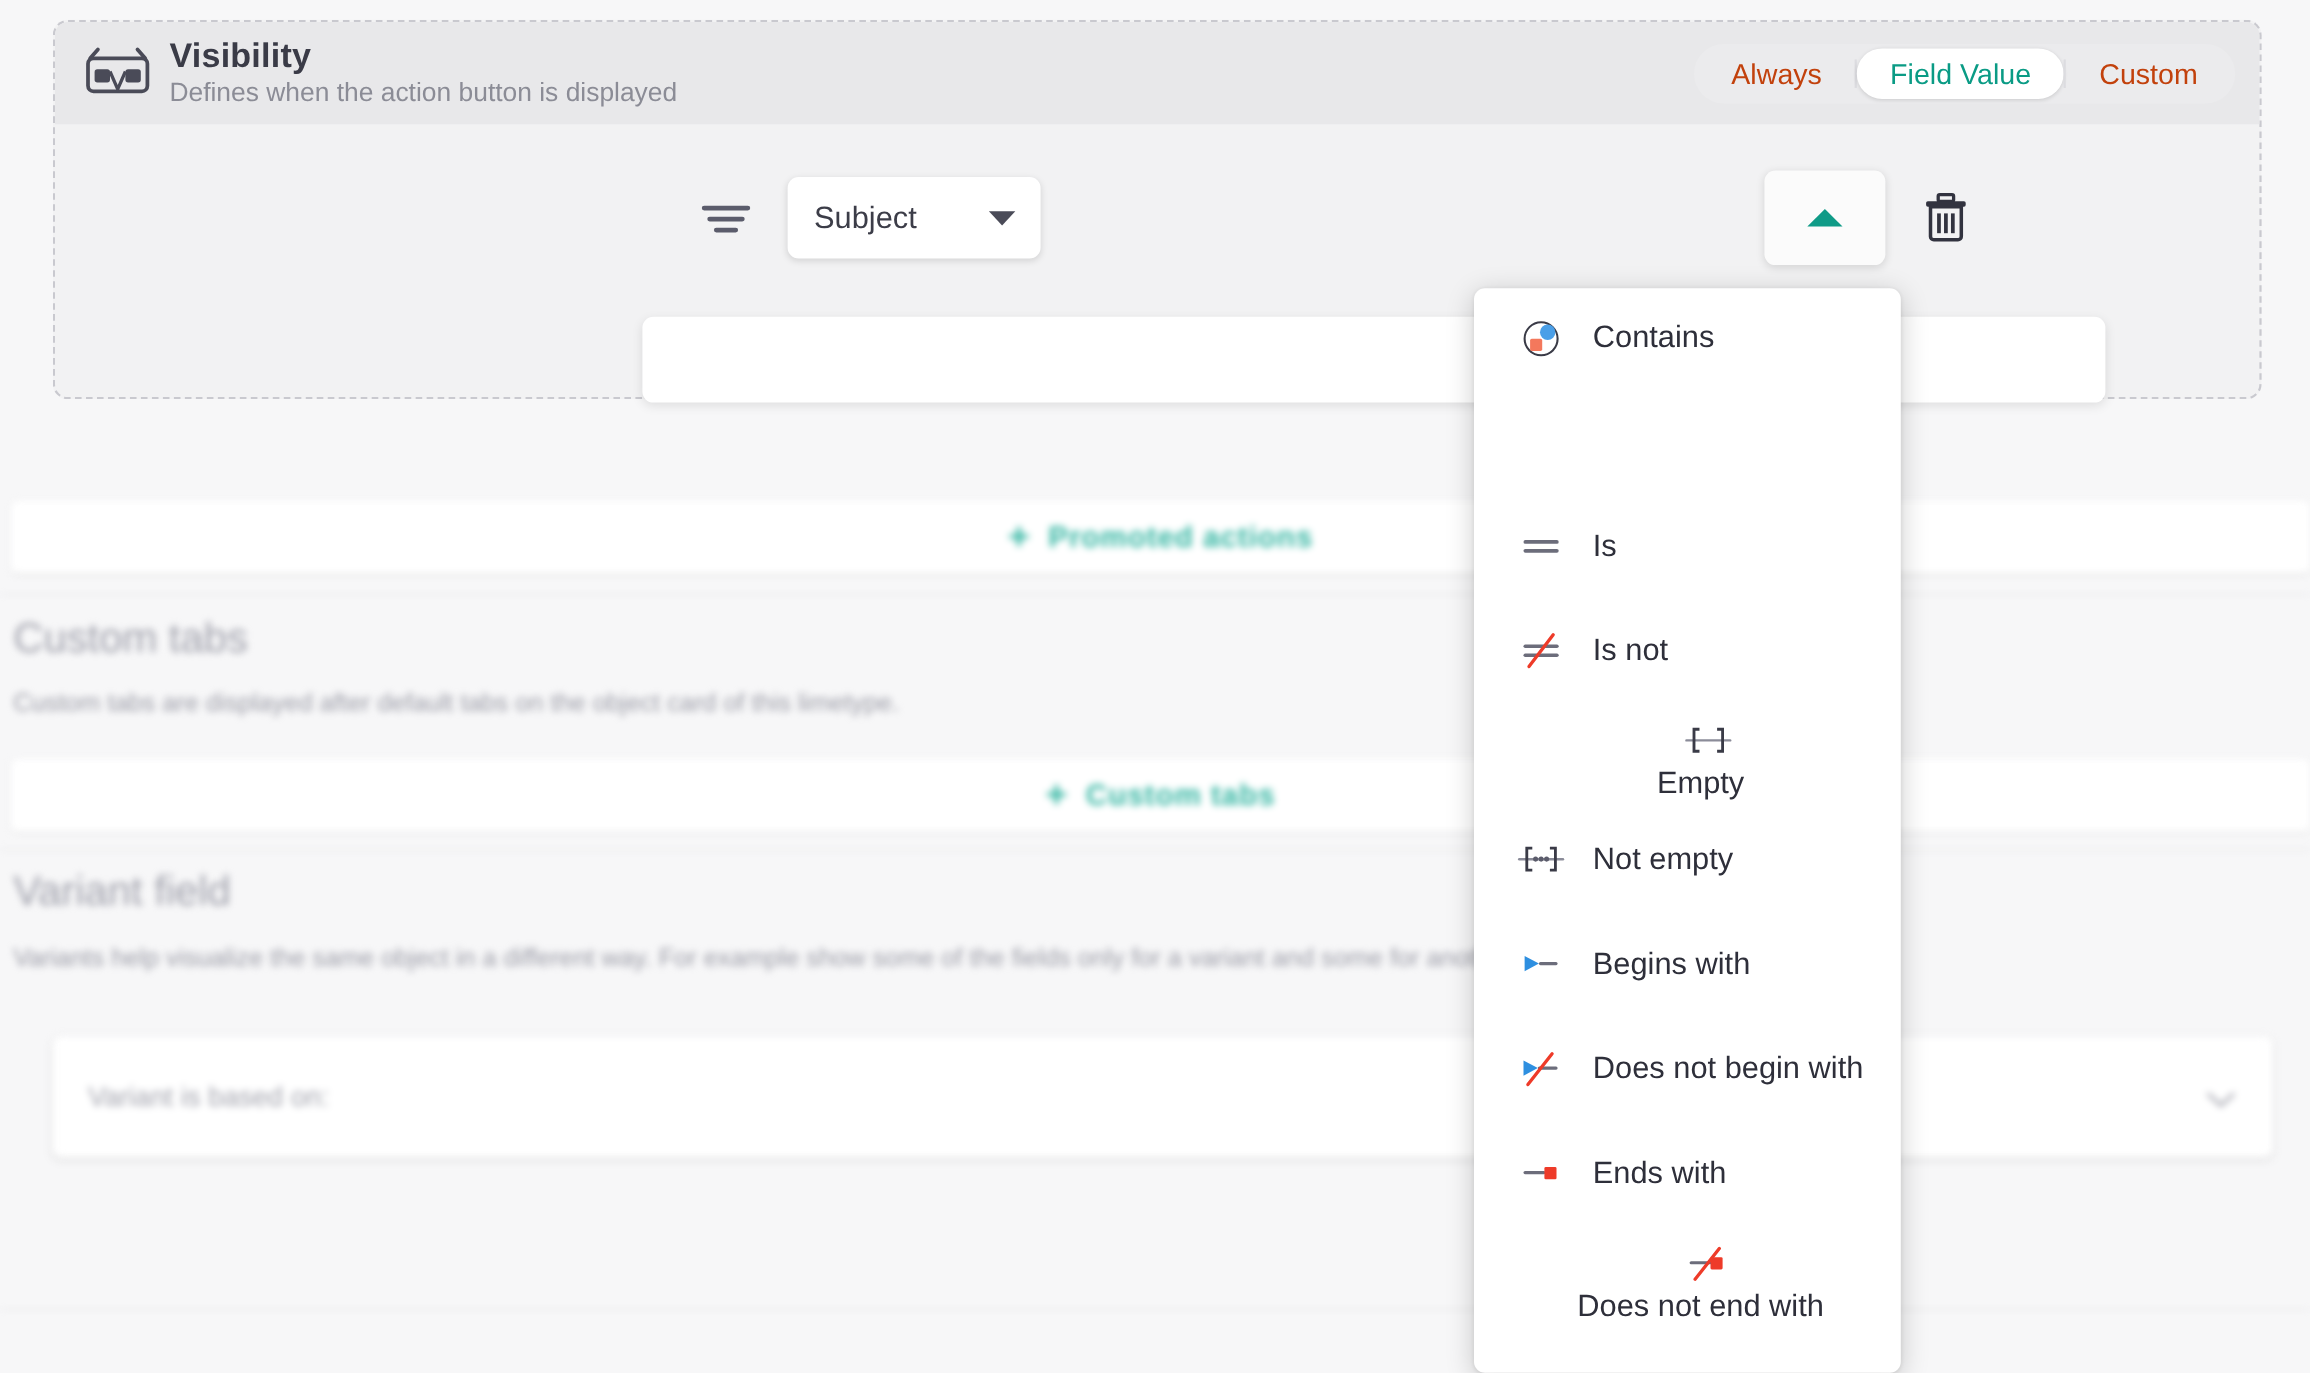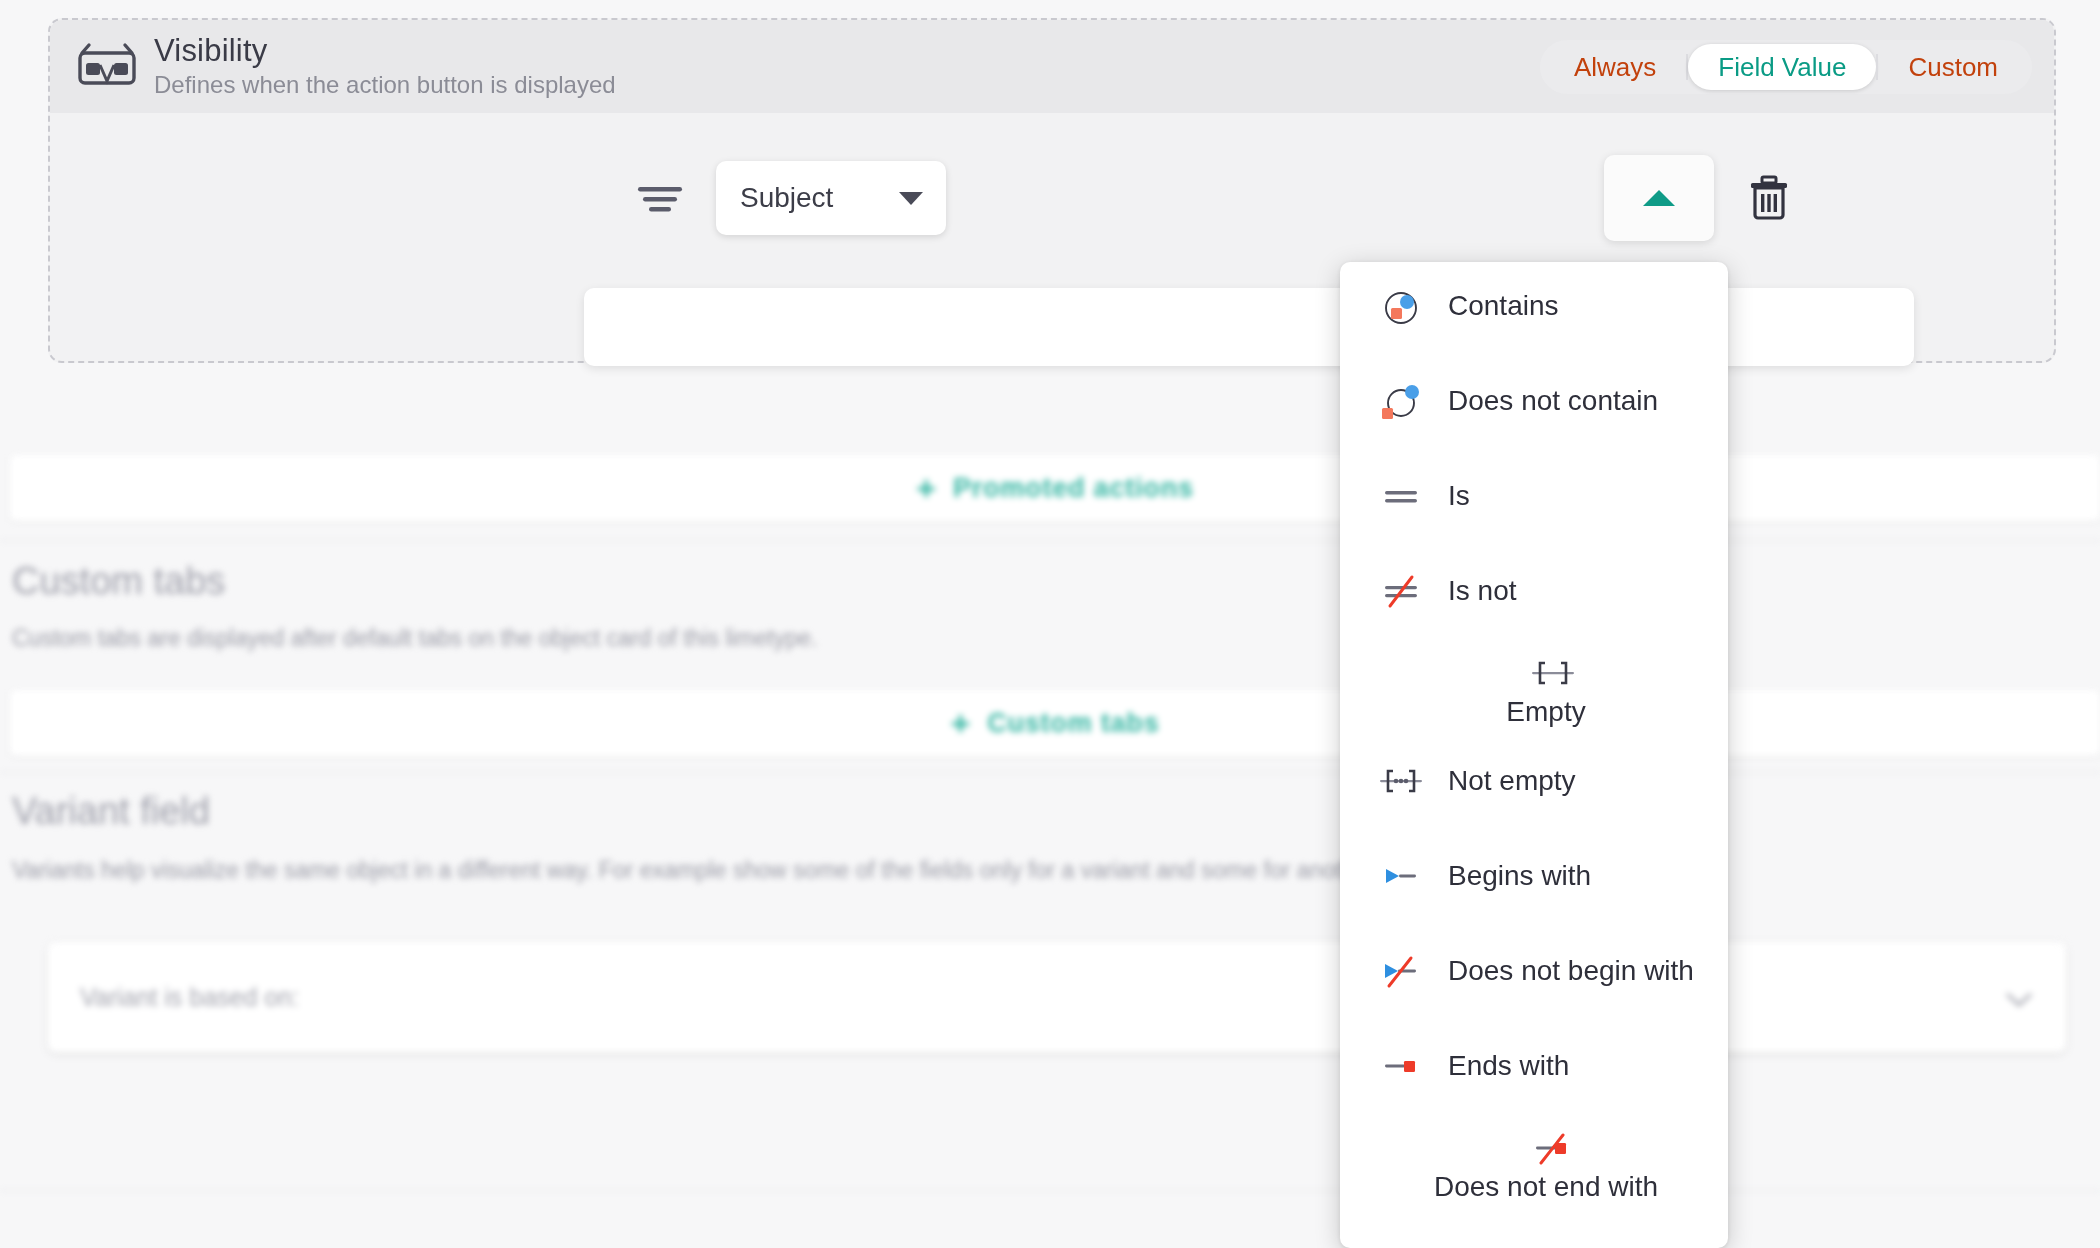--- a/index.html
+++ b/index.html
@@ -21,21 +21,21 @@
   }
   .vis-header {
     position: absolute; left: 0; top: 0; right: 0; height: 93px;
     background: #e8e8ea;
     border-radius: 12px 12px 0 0;
     display: flex; align-items: center;
   }
   .vis-glasses { margin-left: 26px; width: 62px; height: 52px; flex: none; }
   .vis-titles { margin-left: 16px; }
   .vis-title {
-    font-size: 31px; font-weight: normal; color: #3a3b47;
+    font-size: 31px; font-weight: bold; color: #3a3b47;
     letter-spacing: .2px; line-height: 1.05;
   }
   .vis-sub {
     font-size: 24px; color: #8b8c96; margin-top: 5px; line-height: 1.1;
   }
 
   
   .seg {
     position: absolute; right: 22px; top: 20px;
     height: 54px; background: #ebebed; border-radius: 27px;
@@ -242,30 +242,20 @@
       <span class="mi-icon">
         <svg width="44" height="44" viewBox="0 0 44 44">
           <circle cx="22" cy="24" r="15" fill="none" stroke="#3a3b47" stroke-width="1.9"></circle>
           <rect x="12" y="24" width="11" height="11" rx="1.5" fill="#f4785c"></rect>
           <circle cx="28" cy="18" r="7" fill="#4a9fe8"></circle>
         </svg>
       </span>
       <span class="mi-label">Contains</span>
     </div>
 
-    <div class="menu-item" style="top:103px;">
-      <span class="mi-icon">
-        <svg width="44" height="44" viewBox="0 0 44 44">
-          <circle cx="22" cy="24" r="13" fill="none" stroke="#3a3b47" stroke-width="1.9"></circle>
-          <rect x="3" y="29" width="11" height="11" rx="1.5" fill="#f4785c"></rect>
-          <circle cx="33" cy="13" r="7" fill="#4a9fe8"></circle>
-        </svg>
-      </span>
-      <span class="mi-label">Does not contain</span>
-    </div>
 
     <div class="menu-item" style="top:198px;">
       <span class="mi-icon">
         <svg width="44" height="44" viewBox="0 0 44 44">
           <rect x="6" y="17" width="32" height="3.4" rx="1.7" fill="#6c6d7b"></rect>
           <rect x="6" y="25" width="32" height="3.4" rx="1.7" fill="#6c6d7b"></rect>
         </svg>
       </span>
       <span class="mi-label">Is</span>
     </div>

